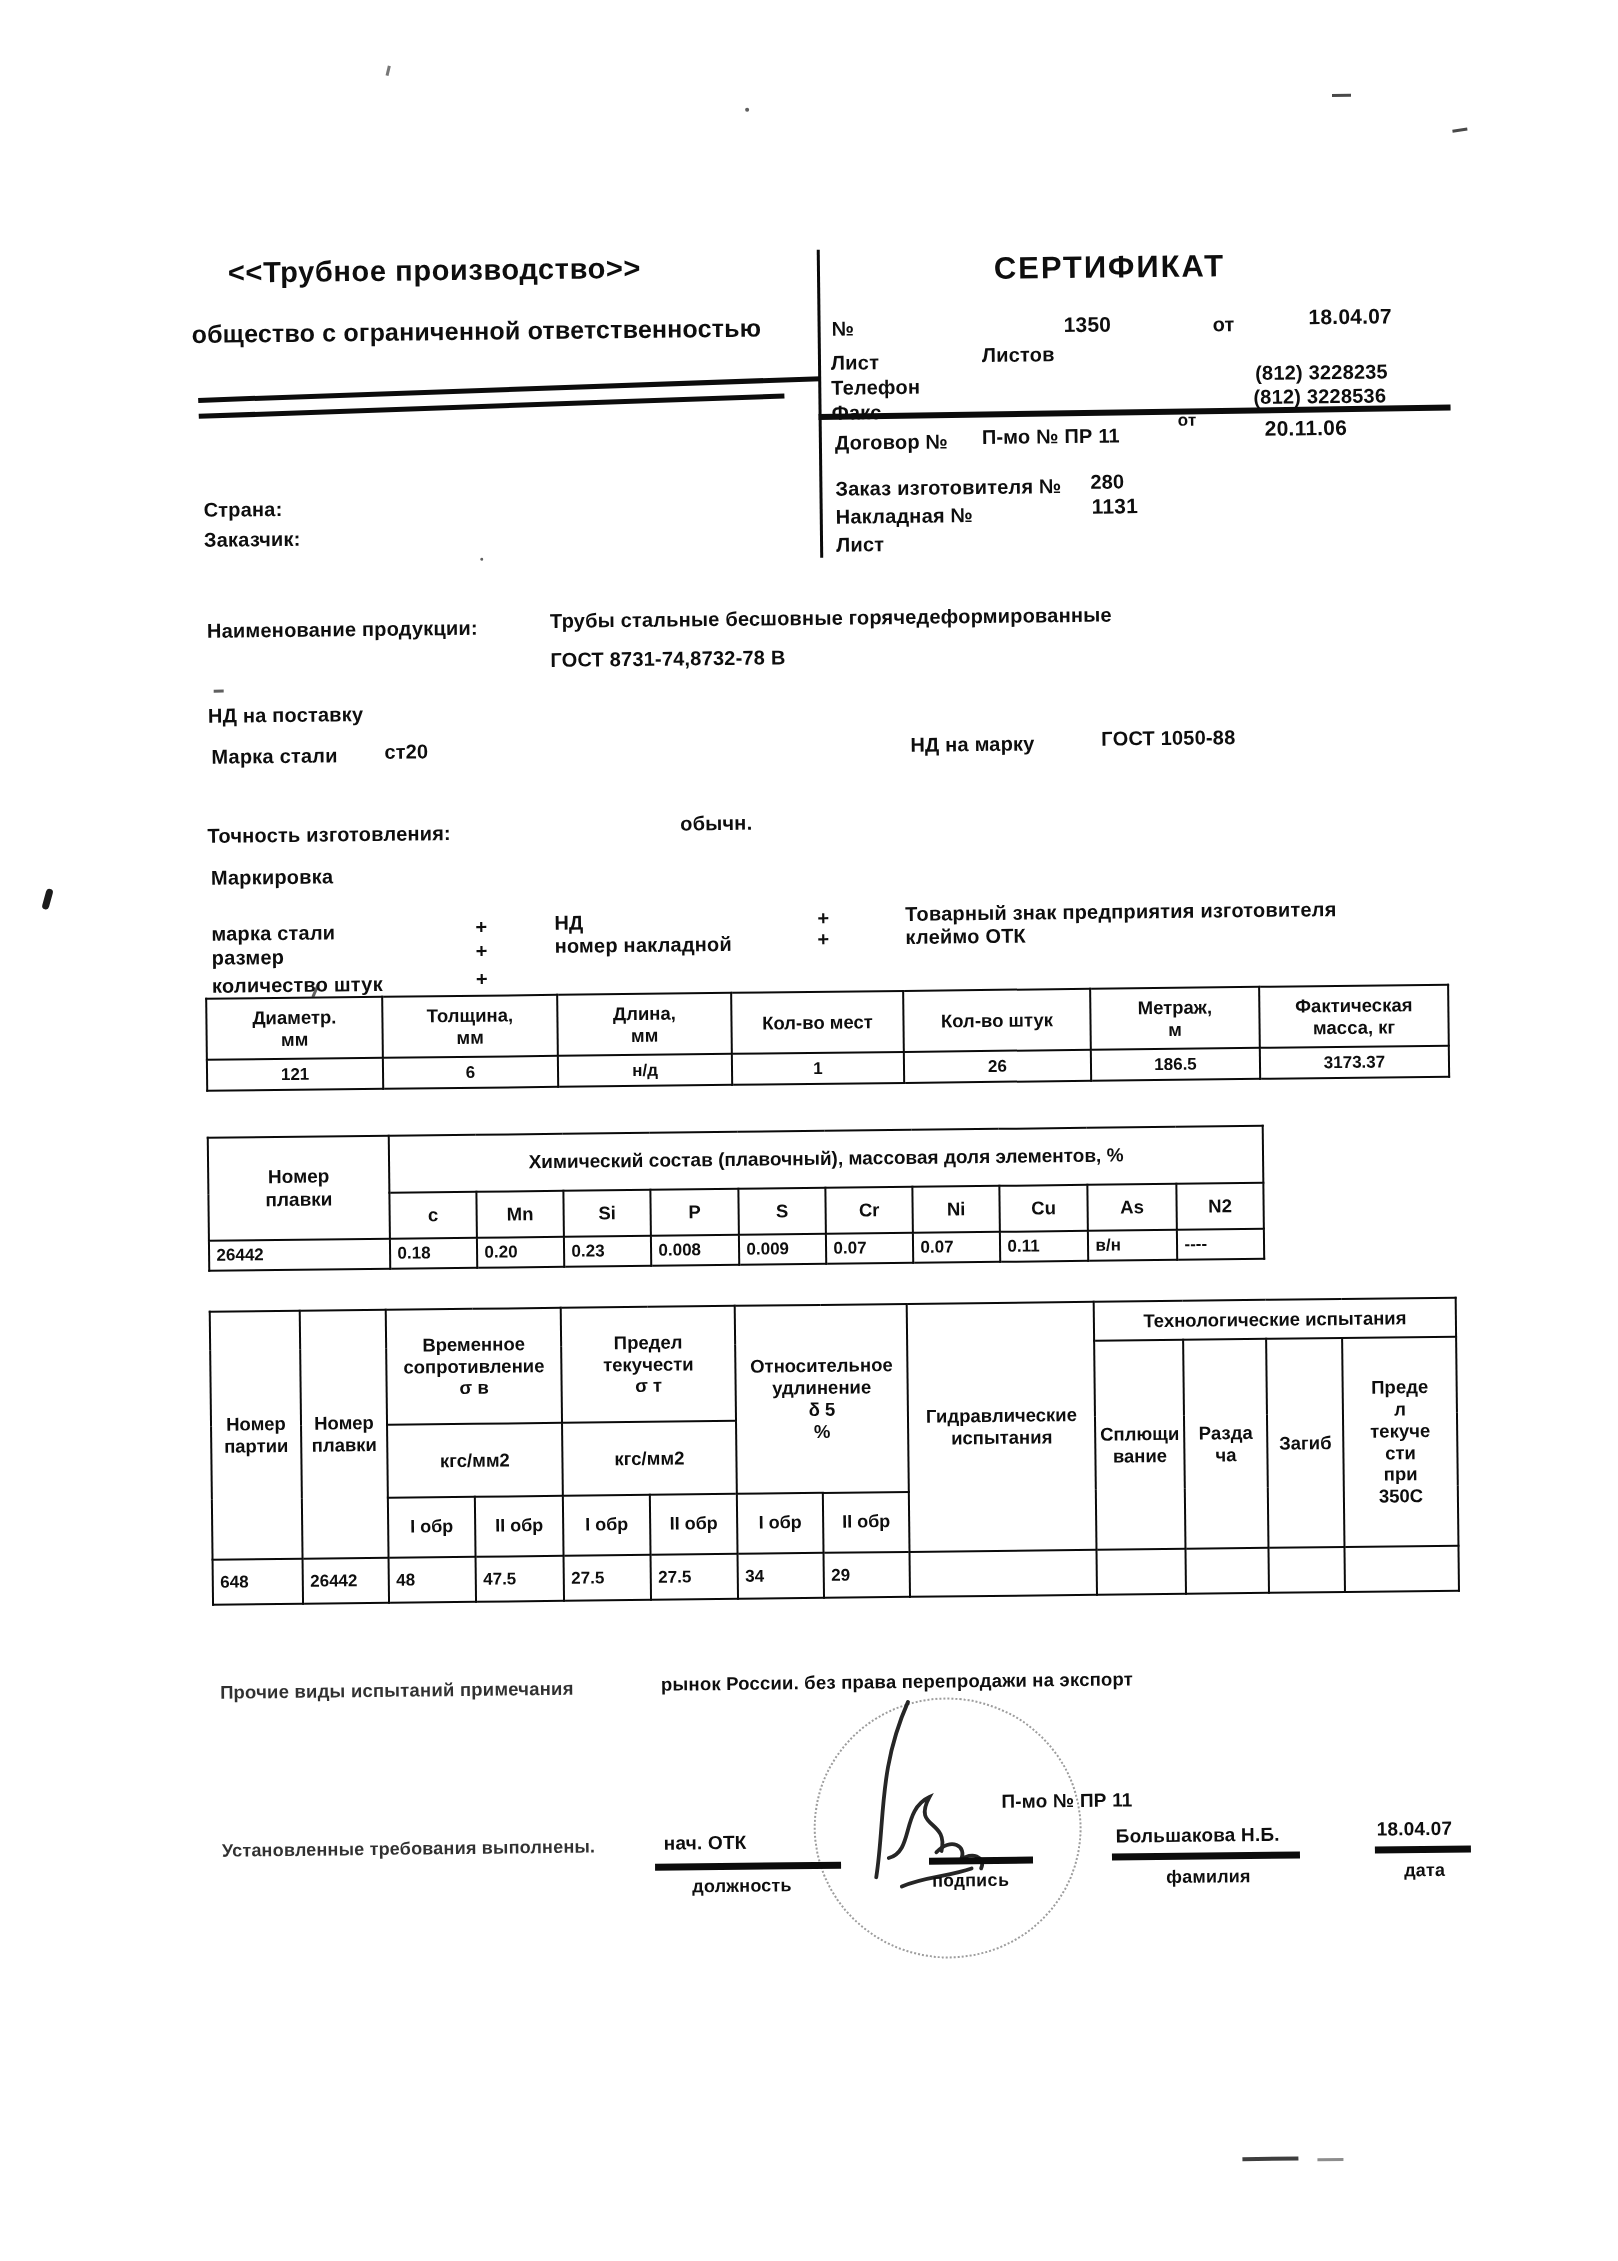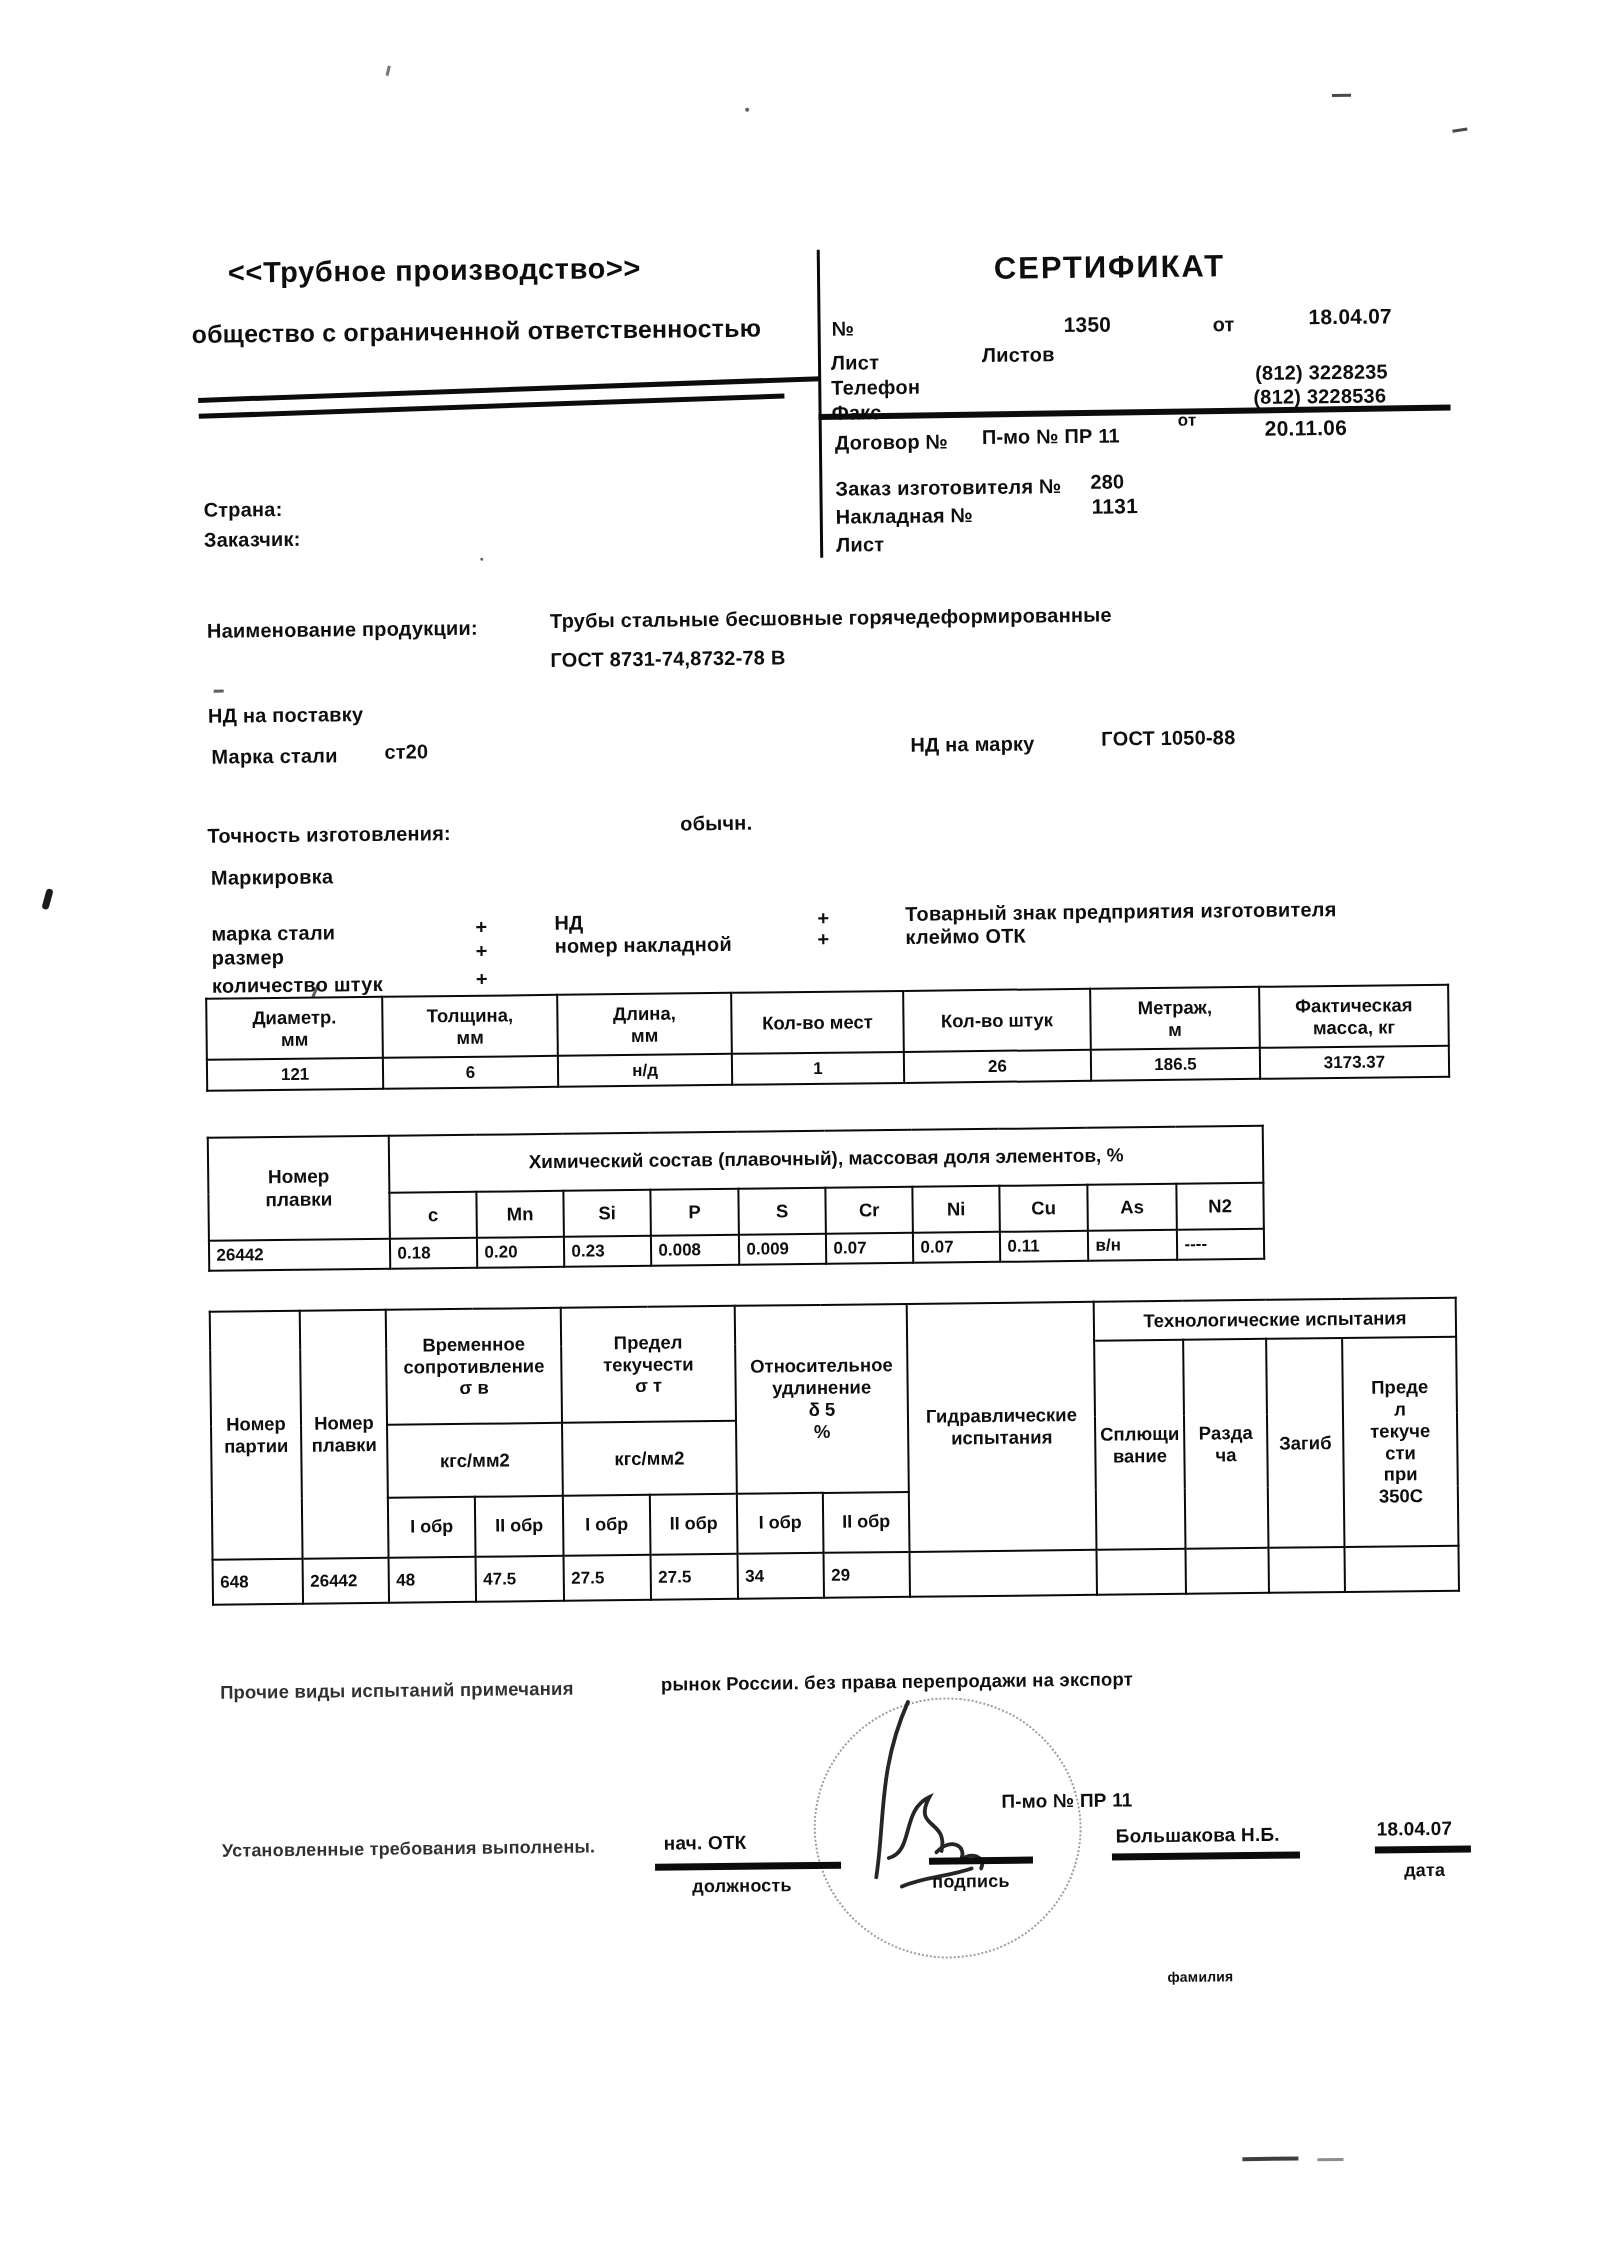--- a/index.html
+++ b/index.html
@@ -280,25 +280,25 @@
         <path d="M95 345 C130 330 170 330 205 318"></path>
       </g>
     </svg>
     <div class="t" style="left:995px;top:1793px;font-size:19px;">П-мо № ПР 11</div>
 
     <div class="t" style="left:657px;top:1831px;font-size:19px;">нач. ОТК</div>
     <div class="bar" style="left:648px;top:1862px;width:186px;height:7px;"></div>
     <div class="t" style="left:685px;top:1875px;font-size:18px;">должность</div>
 
     <div class="bar" style="left:922px;top:1859px;width:104px;height:7px;"></div>
-    <div class="t" style="left:925px;top:1873px;font-size:18px;">подпись</div>
+    <div class="t" style="left:925px;top:1873px;font-size:18px;font-family:Liberation Mono, monospace;">подпись</div>
 
     <div class="t" style="left:1109px;top:1829px;font-size:19px;">Большакова  Н.Б.</div>
     <div class="bar" style="left:1105px;top:1857px;width:188px;height:7px;"></div>
-    <div class="t" style="left:1159px;top:1973px;font-size:14px;">фамилия</div>
+    <div class="t" style="left:1159px;top:1871px;font-size:18px;">фамилия</div>
 
     <div class="t" style="left:1370px;top:1825px;font-size:19px;">18.04.07</div>
     <div class="bar" style="left:1368px;top:1853px;width:96px;height:7px;"></div>
     <div class="t" style="left:1397px;top:1867px;font-size:18px;">дата</div>
 
     <div class="spk" style="left:48px;top:880px;width:7px;height:21px;border-radius:3.8px;transform:rotate(16deg);"></div>
     <div class="spk" style="left:1345px;top:100px;width:19px;height:3.2px;opacity:.8;"></div>
     <div class="spk" style="left:1465px;top:136px;width:15.3px;height:3.2px;transform:rotate(-8deg);opacity:.8;"></div>
     <div class="spk" style="left:758px;top:107px;width:3.8px;height:3.8px;border-radius:50%;opacity:.7;"></div>
     <div class="spk" style="left:400px;top:61px;width:2.5px;height:10.2px;transform:rotate(14deg);opacity:.6;"></div>

